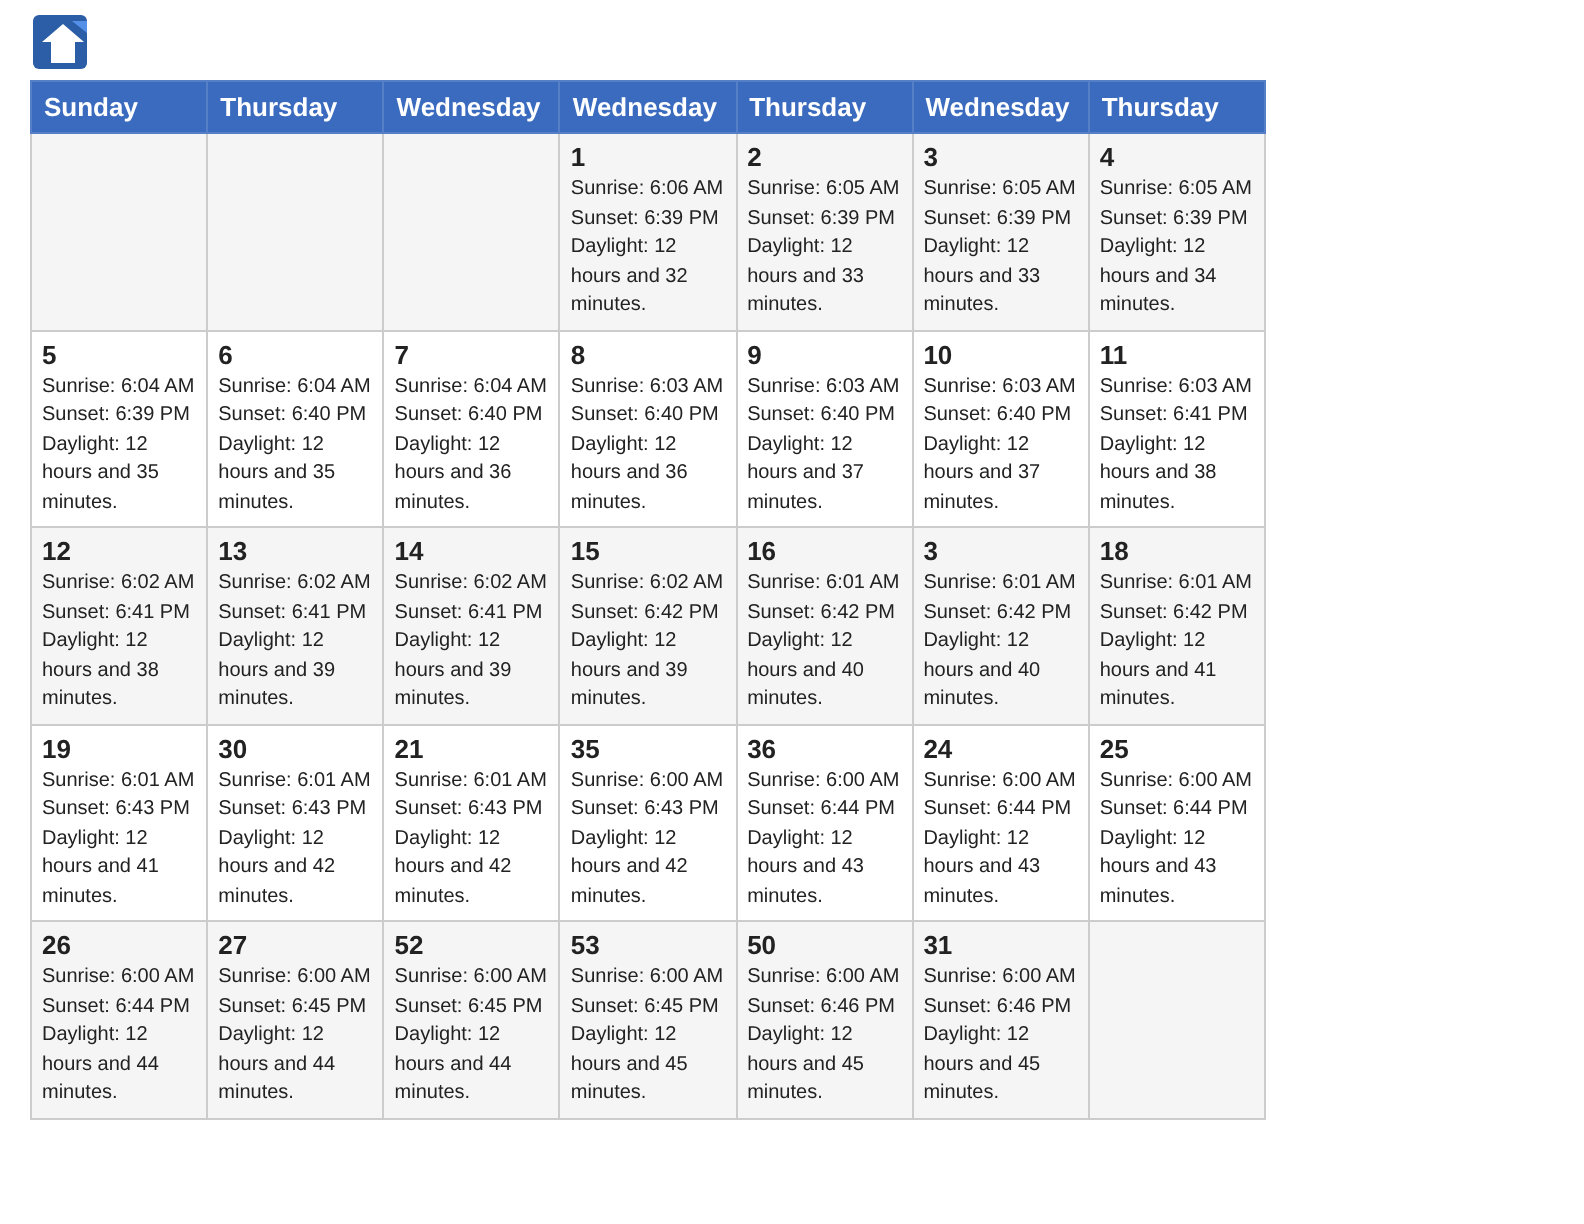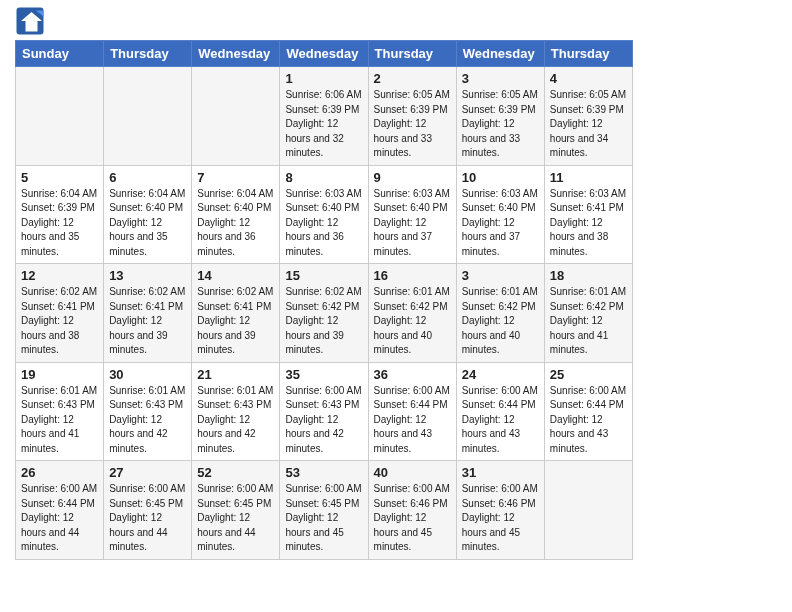--- a/index.html
+++ b/index.html
@@ -338,21 +338,21 @@
 and 44 minutes.</div>
           </td>
           <td>
             <span class="day-number">53</span>
             <div class="day-info">Sunrise: 6:00 AM
 Sunset: 6:45 PM
 Daylight: 12 hours
 and 45 minutes.</div>
           </td>
           <td>
-            <span class="day-number">40</span>
+            <span class="day-number">50</span>
             <div class="day-info">Sunrise: 6:00 AM
 Sunset: 6:46 PM
 Daylight: 12 hours
 and 45 minutes.</div>
           </td>
           <td>
             <span class="day-number">31</span>
             <div class="day-info">Sunrise: 6:00 AM
 Sunset: 6:46 PM
 Daylight: 12 hours

